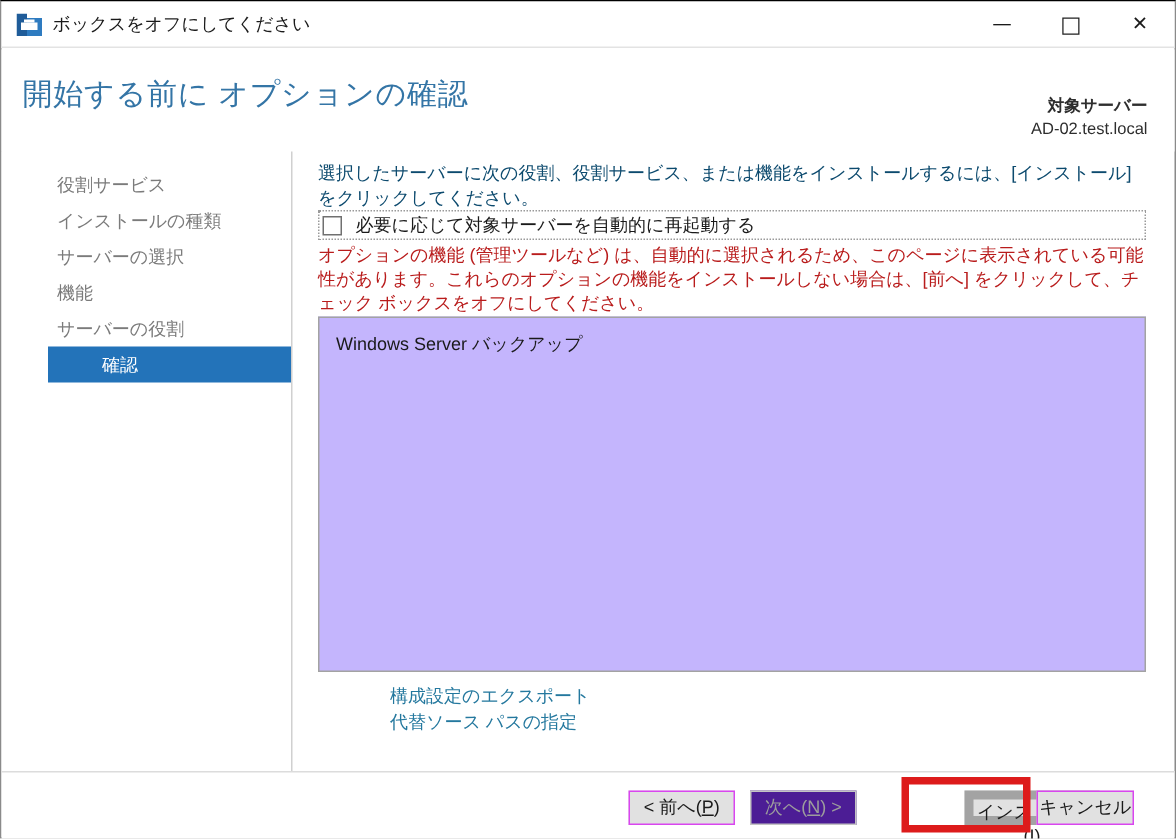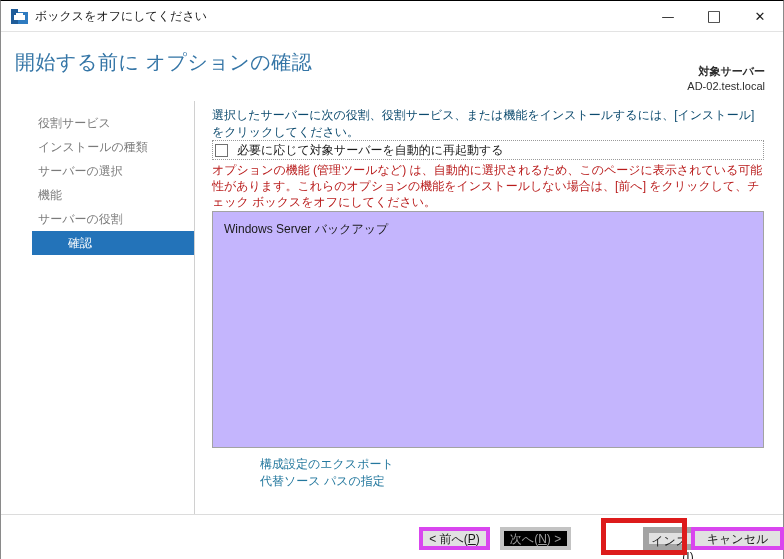--- a/index.html
+++ b/index.html
@@ -69,29 +69,29 @@
   .feature-item { font-size:12px; padding:9px 0 0 11px; color:#1a1a1a; }
   .links { position:absolute; left:0; top:355px; line-height:17px;margin-left:48px; }
   .link { font-size:12px; color:#24789e; cursor:pointer; display:block; text-decoration:none; }
   
   .footer {
     position:absolute; left:0; top:513px; right:0; height:45px;
     border-top:1px solid #dcdcdc; background:#fff;
   }
   .btn {
     position:absolute; top:12px; height:23px; font-size:12px;
-    background:#e1e1e1; border:4px solid #d946ef; color:#1a1a1a;
+    background:#e1e1e1; border:1px solid #d946ef; color:#1a1a1a;
     font-family:"Liberation Sans","DejaVu Sans",sans-serif;
     padding:0; text-align:center; cursor:default;
   }
   .btn .ak { text-decoration:underline; }
   .btn-back { left:418px; width:71px; }
-  .btn-next { left:499px; width:71px; color:#9d9d9d; border-color:#c3c3c3; background:#000000; }
+  .btn-next { left:499px; width:71px; color:#9d9d9d; border-color:#c3c3c3; background:#4c1d95; }
   .btn-install { left:642px; width:90px; border:6px solid #a3a3a3; }
-  .btn-cancel { left:690px; width:93px; }
+  .btn-cancel { left:690px; width:65px; }
   .annotation-box {
     position:absolute; left:600px; top:517px; width:86px; height:37px;
     border:5px solid #dd1b1b; pointer-events:none; z-index:10;
   }
 </style>
 </head>
 <body>
 
 <div class="window">
 

